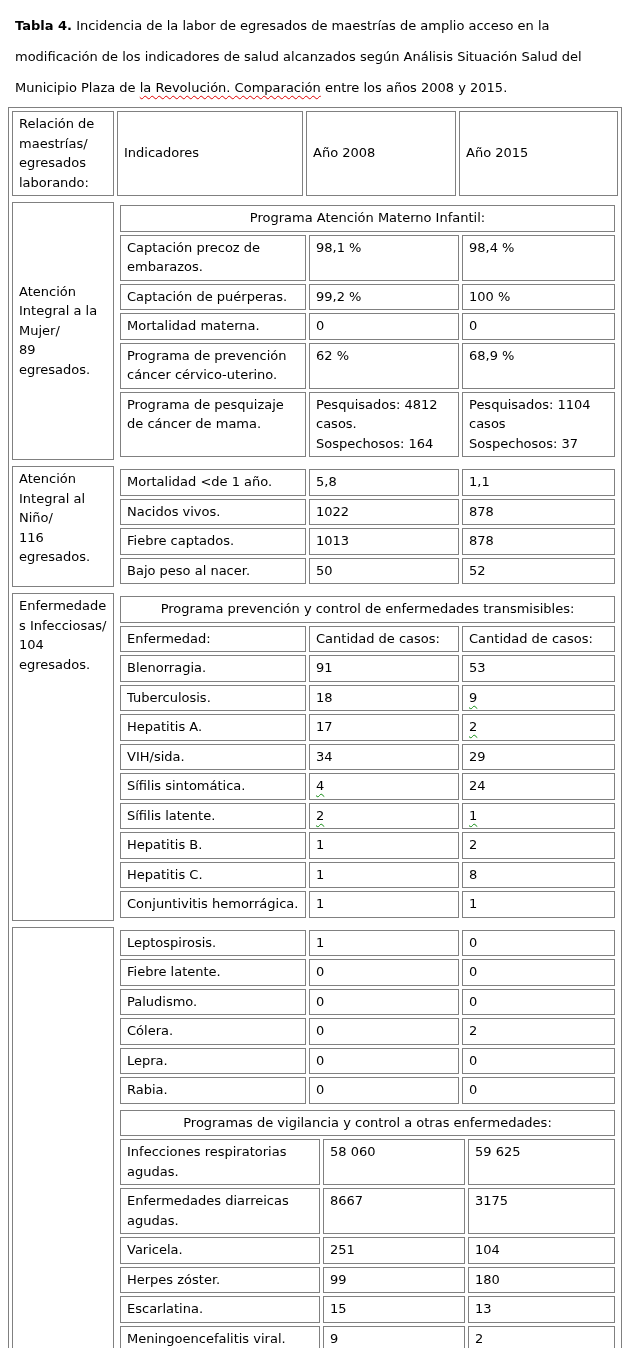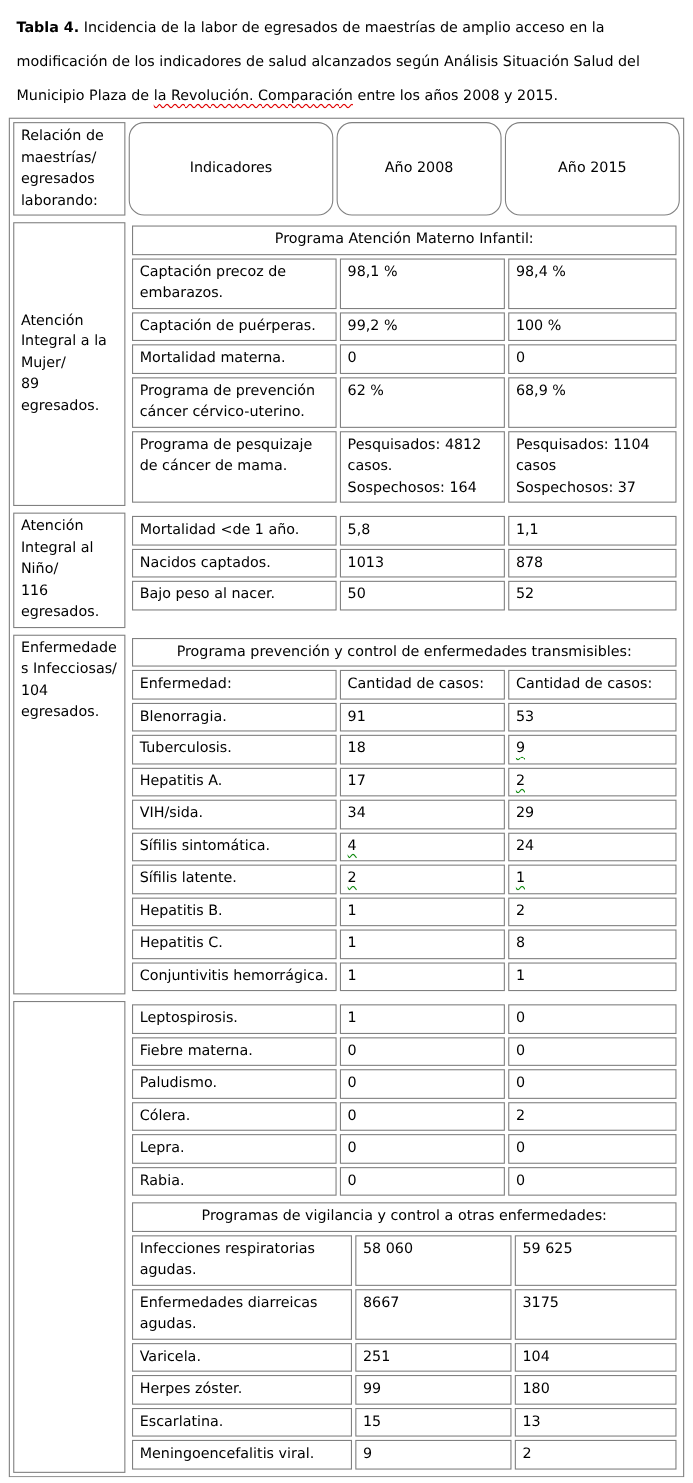--- a/index.html
+++ b/index.html
@@ -78,21 +78,21 @@
     vertical-align:top;
     line-height:1.5;
     box-sizing:border-box;
     overflow-wrap:break-word;
     word-wrap:break-word;
   }
   td.secheader{text-align:center;}
   td.num{}
   td.vbot{vertical-align:bottom;}
   td.pre{white-space:pre-line;}
-  .hcell{height:78px;vertical-align:middle !important;text-align:center;border-radius:14px;}
+  .hcell{height:78px;vertical-align:middle !important;text-align:left;}
   .hlabel{height:78px;}
 </style>
 </head>
 <body>
 
 <div class="page">
 
   <div class="caption"><span class="bold">Tabla 4.</span><span> Incidencia de la labor de egresados de maestrías de amplio acceso en la modificación de los indicadores de salud alcanzados según Análisis Situación Salud del Municipio Plaza de </span><span class="redwavy">la Revolución. Comparación</span><span> entre los años 2008 y 2015.</span></div>
 
   <div class="outer">
@@ -184,21 +184,26 @@
                   <col style="width:150px">
                   <col>
                 </colgroup>
             <tbody>
                   <tr>
               <td>Mortalidad &lt;de 1 año.</td>
               <td class="num">5,8</td>
               <td class="num">1,1</td>
             </tr>
             <tr>
-              <td>Nacidos captados.</td>
+              <td>Nacidos vivos.</td>
+              <td class="num">1022</td>
+              <td class="num">878</td>
+            </tr>
+            <tr>
+              <td>Fiebre captados.</td>
               <td class="num">1013</td>
               <td class="num">878</td>
             </tr>
             <tr>
               <td>Bajo peso al nacer.</td>
               <td class="num">50</td>
               <td class="num">52</td>
             </tr>
           </tbody>
               </table>
@@ -299,21 +304,21 @@
                   <col style="width:150px">
                   <col>
                 </colgroup>
             <tbody>
                   <tr>
               <td>Leptospirosis.</td>
               <td class="num">1</td>
               <td class="num">0</td>
             </tr>
             <tr>
-              <td>Fiebre materna.</td>
+              <td>Fiebre latente.</td>
               <td class="num">0</td>
               <td class="num">0</td>
             </tr>
             <tr>
               <td>Paludismo.</td>
               <td class="num">0</td>
               <td class="num">0</td>
             </tr>
             <tr>
               <td>Cólera.</td>

